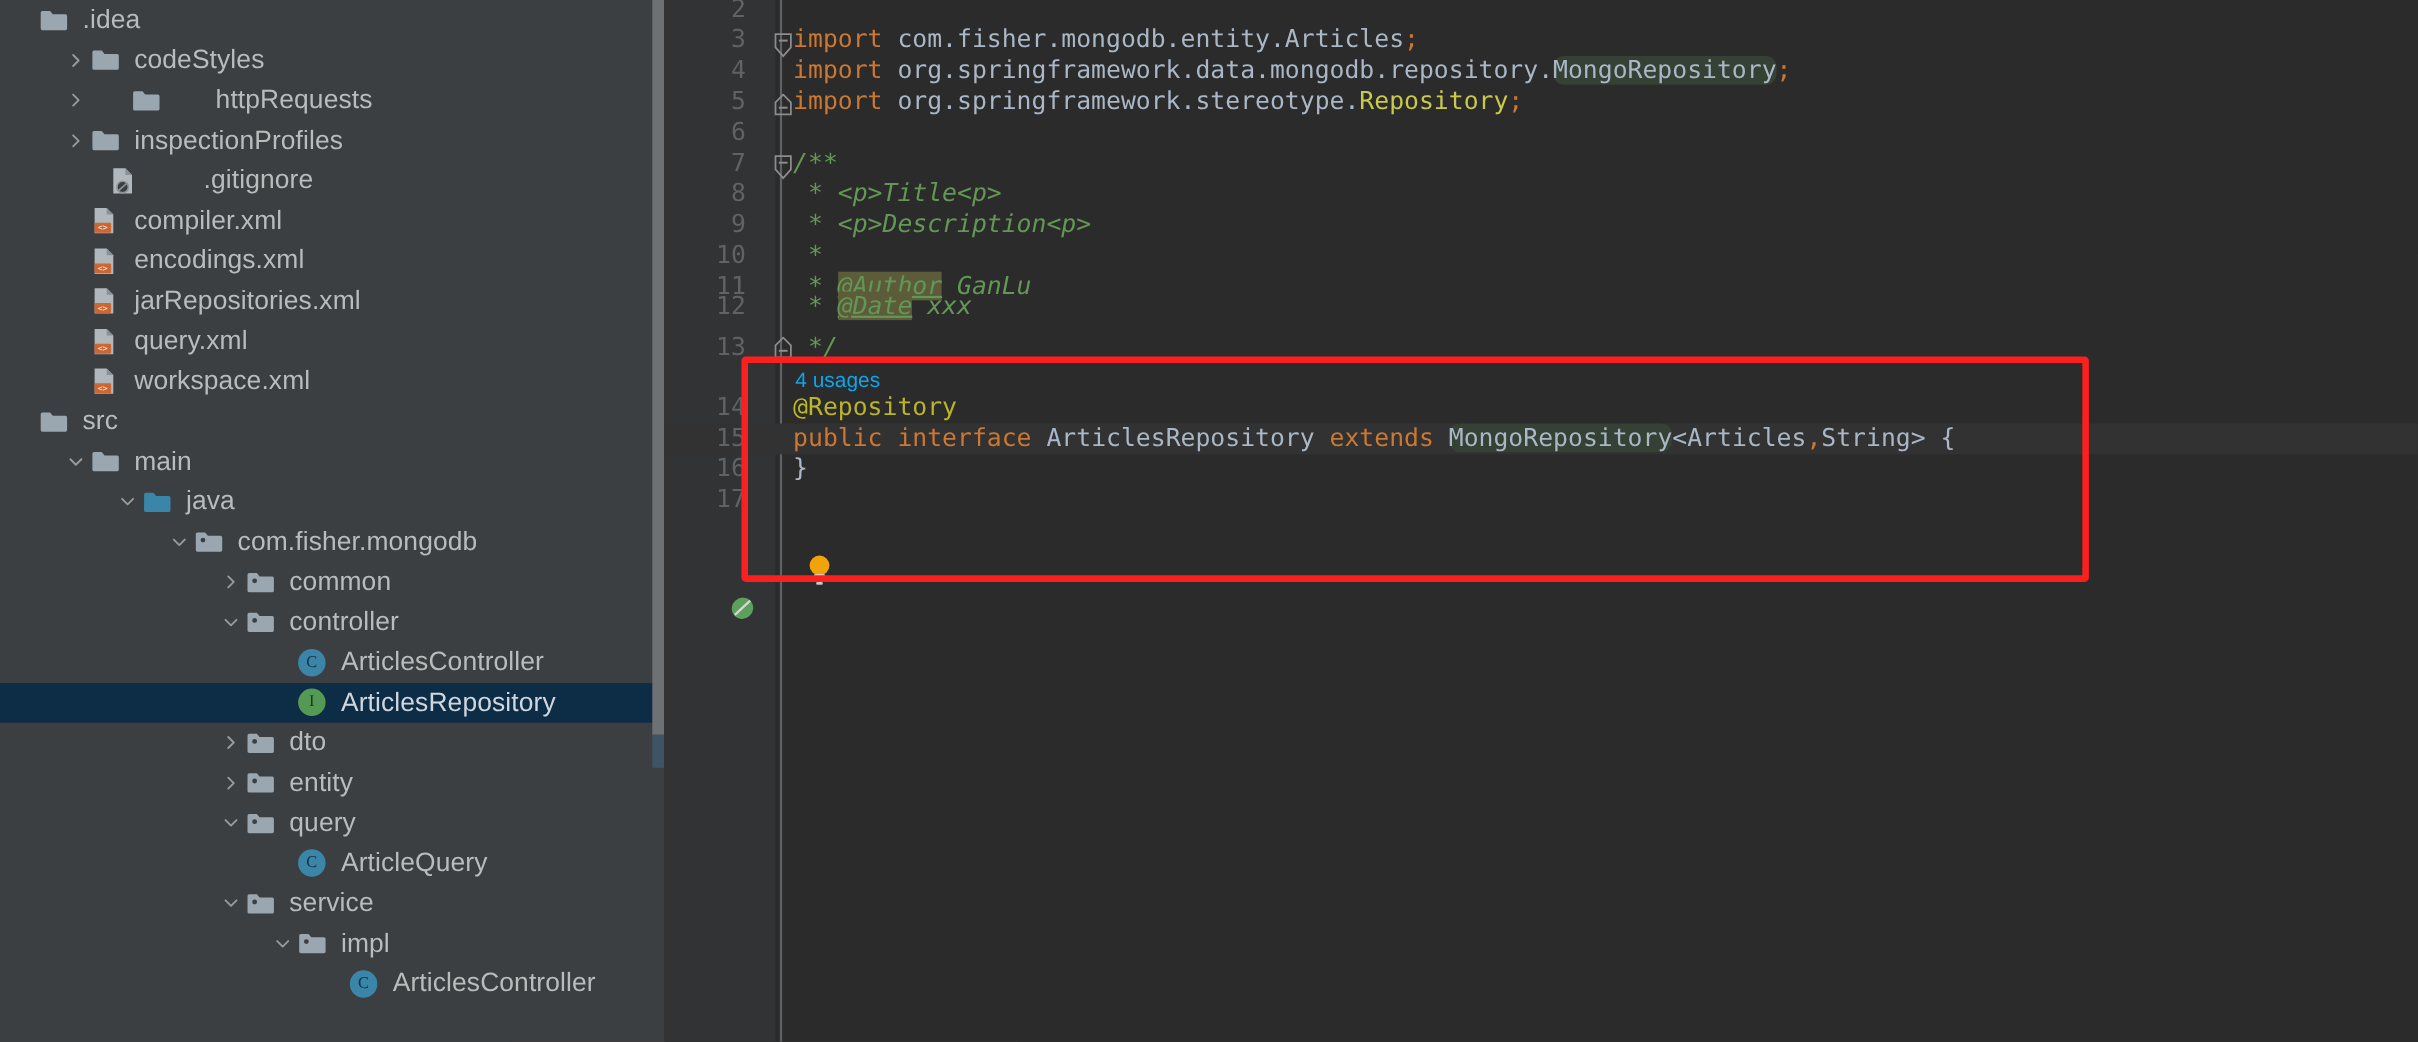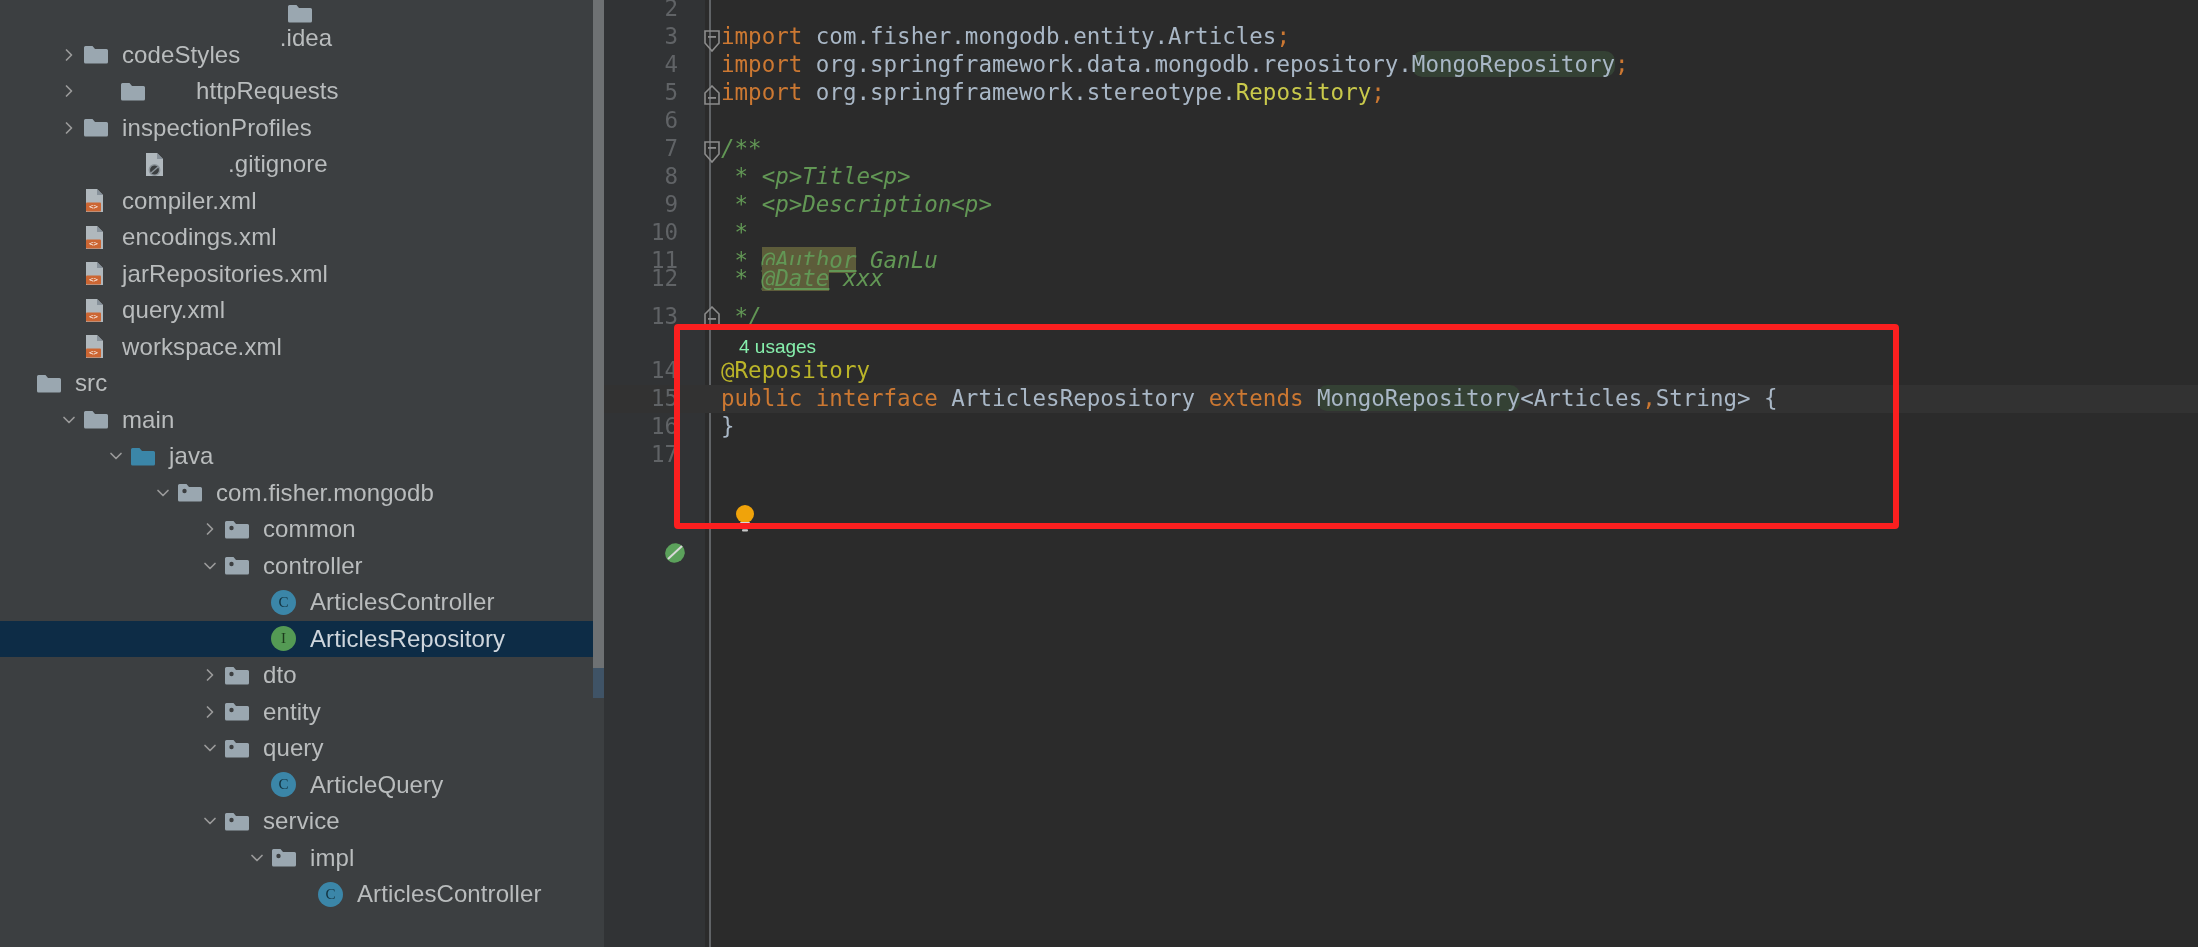--- a/index.html
+++ b/index.html
@@ -191,25 +191,25 @@
   
   .kw   { color: #cc7832; }
   .ident{ color: #a9b7c6; }
   .cmt  { color: #629755; font-style: italic; }
   .anno { color: #bbb529; }
   .yel  { color: #c9c94b; }
   .semi { color: #cc7832; }
   .hl-ident { background: #344134; border-radius: 10px; }
   .hl-tag  { background: #5d5c3a; color:#629755; text-decoration: underline; font-style: italic; }
   .usages {
-    color: #86efac;
+    color: #0ea5e9;
     font-size: 19px;
     font-family: "Liberation Sans", sans-serif;
     position: absolute;
-    left: 135px;
+    left: 119px;
   }
 
   
   .fm { position: absolute; left: 98px; }
   .fm svg { display: block; }
 
   
   .leaf { position: absolute; left: 58px; }
 
   
@@ -224,21 +224,21 @@
     pointer-events: none;
   }
 </style>
 </head>
 <body>
 
 <div class="ide">
 
   <div class="sidebar">
     <div class="tree" id="tree">
-        <div class="tree-row" style="padding-left: 8px; flex-direction: column;">
+        <div class="tree-row" style="padding-left: 8px;">
           <span class="twisty empty"></span>
           <span class="node-icon">
             <svg class="folder-g" width="26" height="21" viewBox="0 0 26 21">
               <path d="M1 3.5 A1.5 1.5 0 0 1 2.5 2 H9.5 L12 5 H23.5 A1.5 1.5 0 0 1 25 6.5 V18 A1.5 1.5 0 0 1 23.5 19.5 H2.5 A1.5 1.5 0 0 1 1 18 Z" fill="#9aa7b0"></path>
             </svg>
           </span>
           <span class="node-label">.idea</span>
         </div>
         <div class="tree-row" style="padding-left: 55px;">
           <span class="twisty">
@@ -272,21 +272,21 @@
               <path d="M4.5 2 L9.5 7 L4.5 12" fill="none" stroke="#9a9a9a" stroke-width="1.7" stroke-linecap="round" stroke-linejoin="round"></path>
             </svg>
           </span>
           <span class="node-icon">
             <svg class="folder-g" width="26" height="21" viewBox="0 0 26 21">
               <path d="M1 3.5 A1.5 1.5 0 0 1 2.5 2 H9.5 L12 5 H23.5 A1.5 1.5 0 0 1 25 6.5 V18 A1.5 1.5 0 0 1 23.5 19.5 H2.5 A1.5 1.5 0 0 1 1 18 Z" fill="#9aa7b0"></path>
             </svg>
           </span>
           <span class="node-label">inspectionProfiles</span>
         </div>
-        <div class="tree-row" style="padding-left: 69px; gap: 46px;">
+        <div class="tree-row" style="padding-left: 26px; gap: 46px;">
           <span class="twisty empty"></span>
           <span class="node-icon">
             <svg class="file-g" width="24" height="25" viewBox="0 0 24 25">
               <path d="M3 1 H14 L20 7 V24 H3 Z" fill="#b0b8bd"></path>
               <path d="M14 1 L20 7 H14 Z" fill="#87919a"></path>
               <circle cx="11.5" cy="18" r="5.2" fill="#3c3f41" stroke="#8d959b" stroke-width="1.5"></circle>
               <path d="M8 21 L15 15" stroke="#8d959b" stroke-width="1.5"></path>
             </svg>
           </span>
           <span class="node-label">.gitignore</span>

